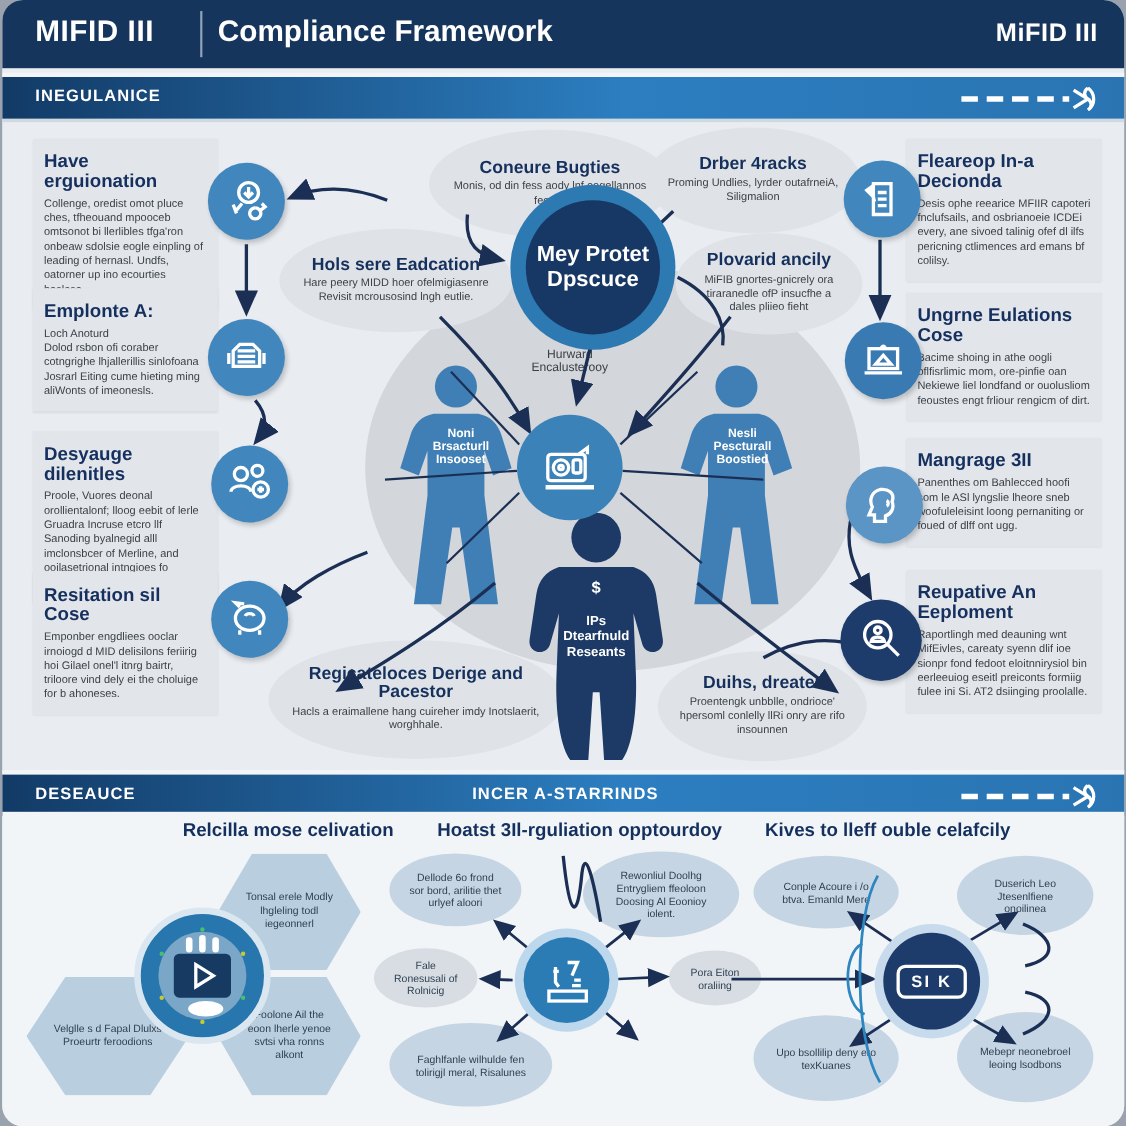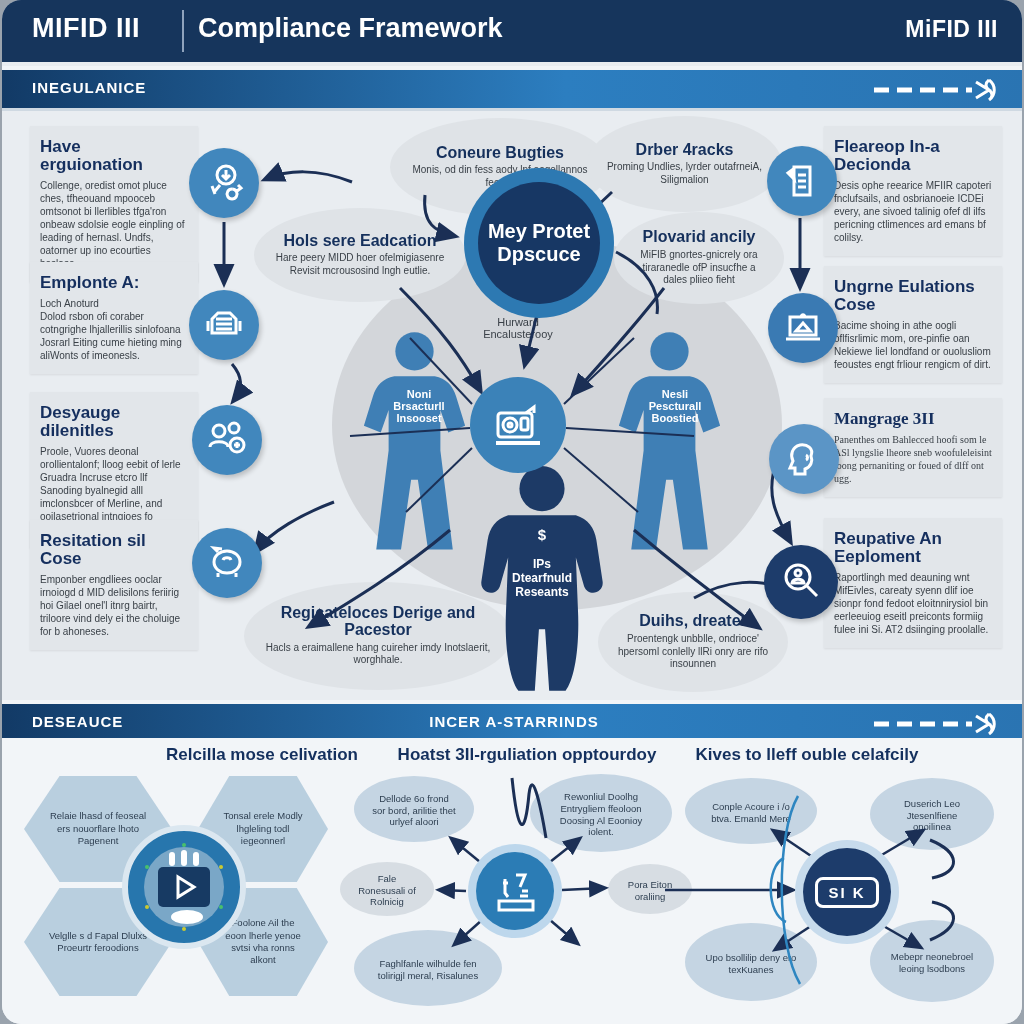--- a/index.html
+++ b/index.html
@@ -94,21 +94,21 @@
   </div>
 
   <div class="abs card" style="left:822px;top:126px;width:178px;">
     <h3>Fleareop In-a Decionda</h3>
     <p>Desis ophe reearice MFIIR capoteri fnclufsails, and osbrianoeie ICDEi every, ane sivoed talinig ofef dl ilfs pericning ctlimences ard emans bf colilsy.</p>
   </div>
   <div class="abs card" style="left:822px;top:266px;width:178px;">
     <h3>Ungrne Eulations Cose</h3>
     <p>Bacime shoing in athe oogli oflfisrlimic mom, ore-pinfie oan Nekiewe liel londfand or ouolusliom feoustes engt frliour rengicm of dirt.</p>
   </div>
-  <div class="abs card" style="left:822px;top:398px;width:178px;font-family:Liberation Serif, serif;">
+  <div class="abs card" style="left:822px;top:398px;width:178px;">
     <h3>Mangrage 3II</h3>
     <p>Panenthes om Bahlecced hoofi som le ASl lyngslie lheore sneb woofuleleisint loong pernaniting or foued of dlff ont ugg.</p>
   </div>
   <div class="abs card" style="left:822px;top:518px;width:178px;">
     <h3>Reupative An Eeploment</h3>
     <p>Raportlingh med deauning wnt MifEivles, careaty syenn dlif ioe sionpr fond fedoot eloitnnirysiol bin eerleeuiog eseitl preiconts formiig fulee ini Si. AT2 dsiinging proolalle.</p>
   </div>
 
   <div class="abs icircle" style="left:187px;top:148px;">
     <svg width="44" height="44" viewBox="0 0 44 44">
@@ -273,21 +273,20 @@
       <path d="M104,3 l13,8 -13,8 M117,1 c7,5 7,15 0,20 M117,1 c-4,3 -4,7 0,10 c4,3 4,7 0,10" stroke="#fff" stroke-width="3" fill="none"></path>
     </svg>
   </div>
 
   <div class="abs bottombg"></div>
 
   <div class="abs subhead" style="left:100px;top:745px;width:320px;">Relcilla mose celivation</div>
   <div class="abs subhead" style="left:365px;top:745px;width:320px;">Hoatst 3Il-rguliation opptourdoy</div>
   <div class="abs subhead" style="left:650px;top:745px;width:310px;">Kives to lleff ouble celafcily</div>
 
-  <div class="abs hex" style="left:22px;top:776px;width:148px;height:106px;">Relaie lhasd of feoseal ers nouorflare lhoto Pagenent</div>
   <div class="abs hex" style="left:196px;top:776px;width:130px;height:106px;">Tonsal erele Modly lhgleling todl iegeonnerl</div>
   <div class="abs hex" style="left:22px;top:888px;width:148px;height:108px;">Velglle s d Fapal Dlulxs Proeurtr feroodions</div>
   <div class="abs hex" style="left:196px;top:888px;width:130px;height:108px;">Foolone Ail the eoon lherle yenoe svtsi vha ronns alkont</div>
   <div class="abs ringcircle" style="left:120px;top:825px;width:124px;height:124px;background:#2776ad;border:6px solid #dbe7f0;box-sizing:border-box;">
     <svg width="100" height="100" viewBox="0 0 100 100">
       <circle cx="50" cy="50" r="40" fill="#7aa7c7"></circle>
       <circle cx="50" cy="8" r="2" fill="#49c06b"></circle>
         <circle cx="50" cy="92" r="2" fill="#c9c932"></circle>
       <circle cx="13" cy="30" r="2" fill="#49c06b"></circle>
         <circle cx="87" cy="30" r="2" fill="#c9c932"></circle>

